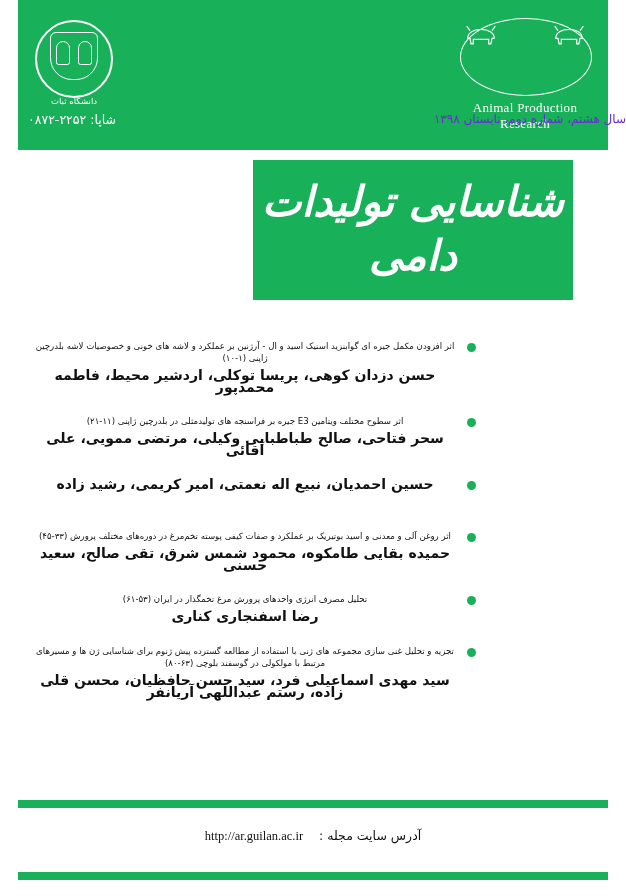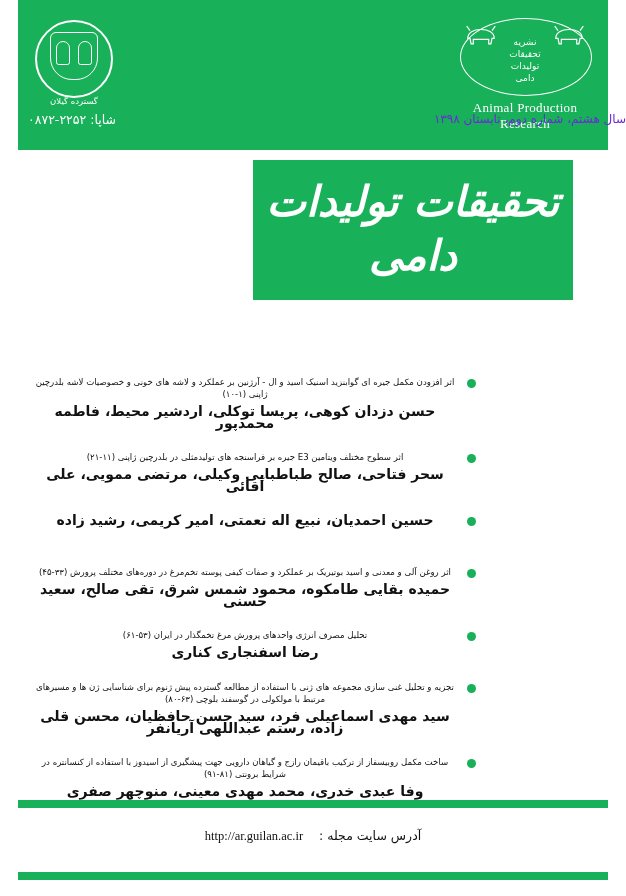--- a/index.html
+++ b/index.html
@@ -188,21 +188,20 @@
     direction: rtl;
   }
 
   
   .contents {
     position: absolute;
     left: 0;
     top: 340px;
     width: 510px;
     direction: rtl;
-    margin-top: 36px;
   }
   .entry {
     position: relative;
     margin: 0 0 22px 0;
     padding: 0 54px 0 34px;
     min-height: 30px;
   }
   .entry .bullet {
     position: absolute;
     right: 34px;
@@ -266,45 +265,39 @@
 
 <div class="page">
 
   <div class="top-band"></div>
   <div class="band-margin-left"></div>
   <div class="band-margin-right"></div>
 
   <div class="uni-logo">
     <div class="ring"></div>
     <div class="inner-mark"></div>
-    <div class="uni-name">گسترده گیلان</div>
+    <div class="uni-name">دانشگاه ثبات</div>
   </div>
 
   <div class="journal-logo">
     <div class="oval"></div>
     <svg class="cow right" viewBox="0 0 60 40">
       <path d="M6 26 C6 16 16 10 30 10 C44 10 54 16 54 26 L50 26 L48 36 L44 36 L44 28 L16 28 L16 36 L12 36 L10 26 Z M10 12 L4 4 M50 12 L56 4" fill="none" stroke="#ffffff" stroke-width="2.2"></path>
     </svg>
     <svg class="cow left" viewBox="0 0 60 40">
       <path d="M6 26 C6 16 16 10 30 10 C44 10 54 16 54 26 L50 26 L48 36 L44 36 L44 28 L16 28 L16 36 L12 36 L10 26 Z M10 12 L4 4 M50 12 L56 4" fill="none" stroke="#ffffff" stroke-width="2.2"></path>
     </svg>
-    <div class="jtitle">
-      <div>نشریه</div>
-      <div>تحقیقات</div>
-      <div>تولیدات</div>
-      <div>دامی</div>
-    </div>
     <div class="en-name">Animal Production Research</div>
   </div>
 
   <div class="issue-line">سال هشتم، شماره دوم، تابستان ۱۳۹۸</div>
   <div class="issn">شاپا: ۲۲۵۲-۰۸۷۲</div>
 
   <div class="title-block"></div>
-  <div class="main-title">تحقیقات تولیدات دامی</div>
+  <div class="main-title">شناسایی تولیدات دامی</div>
 
   <div class="contents">
 
     <div class="entry">
       <span class="bullet"></span>
       <div class="etitle">اثر افزودن مکمل جیره ای گوابنزید اسنیک اسید و ال - آرژنین بر عملکرد و لاشه های خونی و خصوصیات لاشه بلدرچین ژاپنی (۱-۱۰)</div>
       <div class="eauthors">حسن دزدان کوهی، پریسا توکلی، اردشیر محیط، فاطمه محمدپور</div>
     </div>
 
     <div class="entry">
@@ -329,25 +322,20 @@
       <div class="etitle">تحلیل مصرف انرژی واحدهای پرورش مرغ تخمگذار در ایران (۵۳-۶۱)</div>
       <div class="eauthors">رضا اسفنجاری کناری</div>
     </div>
 
     <div class="entry">
       <span class="bullet"></span>
       <div class="etitle">تجزیه و تحلیل غنی سازی مجموعه های ژنی با استفاده از مطالعه گسترده پیش ژنوم برای شناسایی ژن ها و مسیرهای مرتبط با مولکولی در گوسفند بلوچی (۶۳-۸۰)</div>
       <div class="eauthors">سید مهدی اسماعیلی فرد، سید حسن حافظیان، محسن قلی زاده، رستم عبداللهی آریانفر</div>
     </div>
 
-    <div class="entry">
-      <span class="bullet"></span>
-      <div class="etitle">ساخت مکمل روبیسفاز از ترکیب باقیمان رازج و گیاهان دارویی جهت پیشگیری از اسیدوز با استفاده از کنسانتره در شرایط برونتی (۸۱-۹۱)</div>
-      <div class="eauthors">وفا عبدی‌ خدری، محمد مهدی معینی، منوچهر صفری</div>
-    </div>
 
 
   </div>
 
   <div class="bottom-rule"></div>
   <div class="site-line">
     <span>آدرس سایت مجله :</span>
     <span class="url">http://ar.guilan.ac.ir</span>
   </div>
   <div class="bottom-bar"></div>

